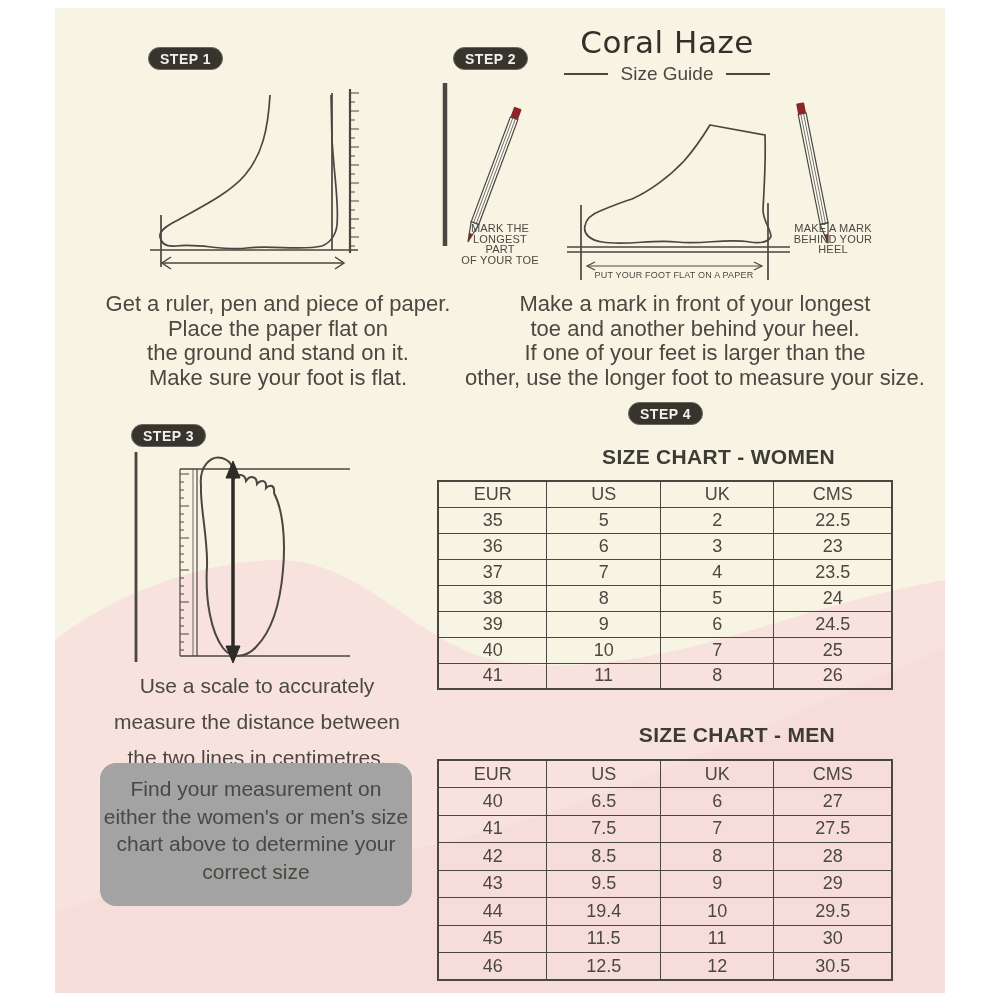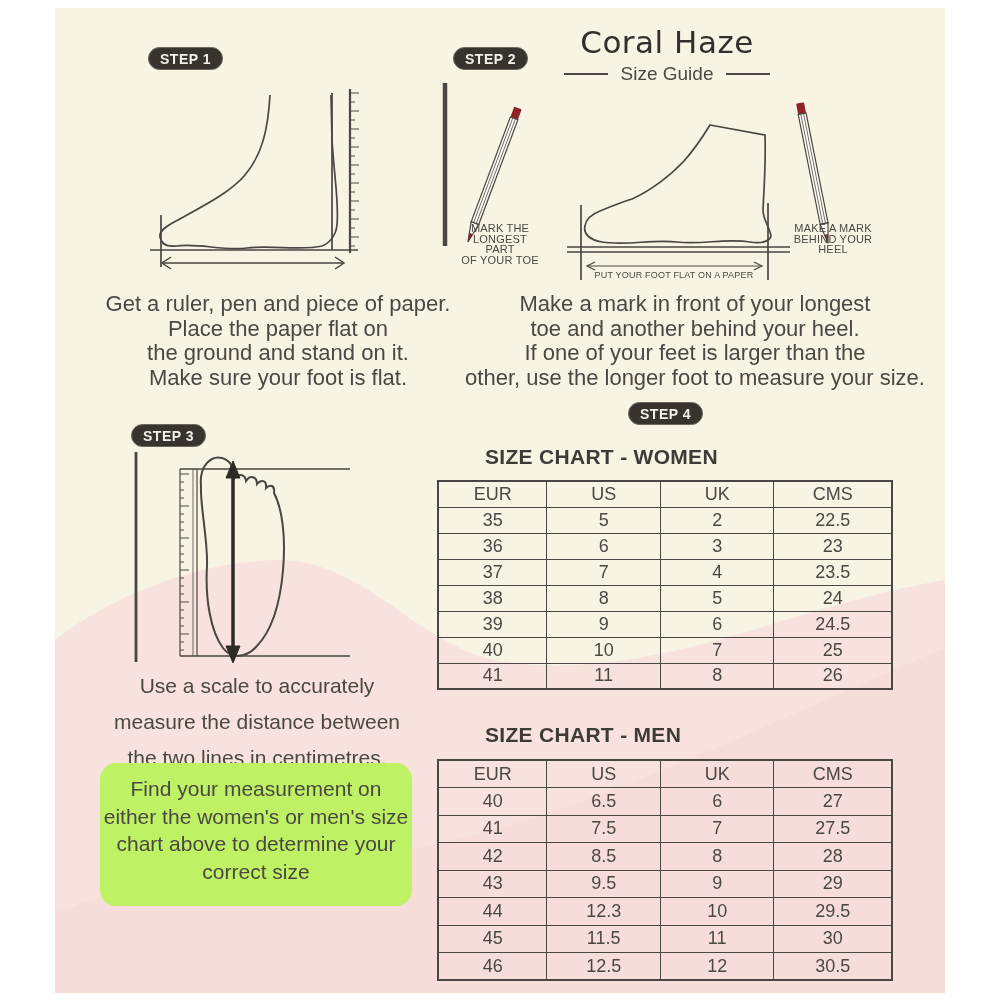--- a/index.html
+++ b/index.html
@@ -23,38 +23,38 @@
   .title { font-family:"DejaVu Sans", sans-serif; font-size:31px; color:#33302b; letter-spacing:0.5px; }
   .subtitle-row { display:flex; align-items:center; justify-content:center; margin-top:3px; }
   .subtitle { font-size:19px; color:#4b4742; margin:0 13px; }
   .dash { width:44px; height:0; border-top:2px solid #4b4742; }
 
   .small-label {
     position:absolute; z-index:2; font-size:11px; line-height:10.5px; color:#4b4742;
     text-align:center; white-space:pre-line; letter-spacing:0.2px;
   }
   .chart-heading {
-    position:absolute; z-index:1; width:350px; text-align:left;
+    position:absolute; z-index:1; width:350px; text-align:right;
     font-size:21px; font-weight:bold; color:#3e3b36; letter-spacing:0.3px;
   }
   table.size-table {
     position:absolute; z-index:1; width:456px; border-collapse:collapse; table-layout:fixed;
     border:2px solid #4a4641; background:transparent;
   }
   table.size-table th, table.size-table td {
     border:1.7px solid #4a4641; font-weight:normal; font-size:18px; color:#4b4742;
     text-align:center; vertical-align:middle; height:26px; background:transparent;
   }
   table.size-table col.c1 { width:24%; } table.size-table col.c2 { width:25%; }
   table.size-table col.c3 { width:25%; } table.size-table col.c4 { width:26%; }
   table.men th, table.men td { height:27.5px; }
 
   .note-box {
     position:absolute; z-index:1; left:45px; top:755px; width:312px; height:143px;
-    background:#bef264; border-radius:16px; color:#4b4742;
+    background:#a3a3a3; border-radius:16px; color:#4b4742;
     font-size:21px; line-height:27.5px; text-align:center; white-space:pre-line;
     padding-top:12px;
   }
   svg { overflow:visible; }
   .ink { stroke:#4a4641; fill:none; }
 </style>
 </head>
 <body>
 
 <div class="page">
@@ -271,21 +271,21 @@
             <td>28</td>
           </tr>
           <tr>
             <td>43</td>
             <td>9.5</td>
             <td>9</td>
             <td>29</td>
           </tr>
           <tr>
             <td>44</td>
-            <td>12.3</td>
+            <td>19.4</td>
             <td>10</td>
             <td>29.5</td>
           </tr>
           <tr>
             <td>45</td>
             <td>11.5</td>
             <td>11</td>
             <td>30</td>
           </tr>
           <tr>

